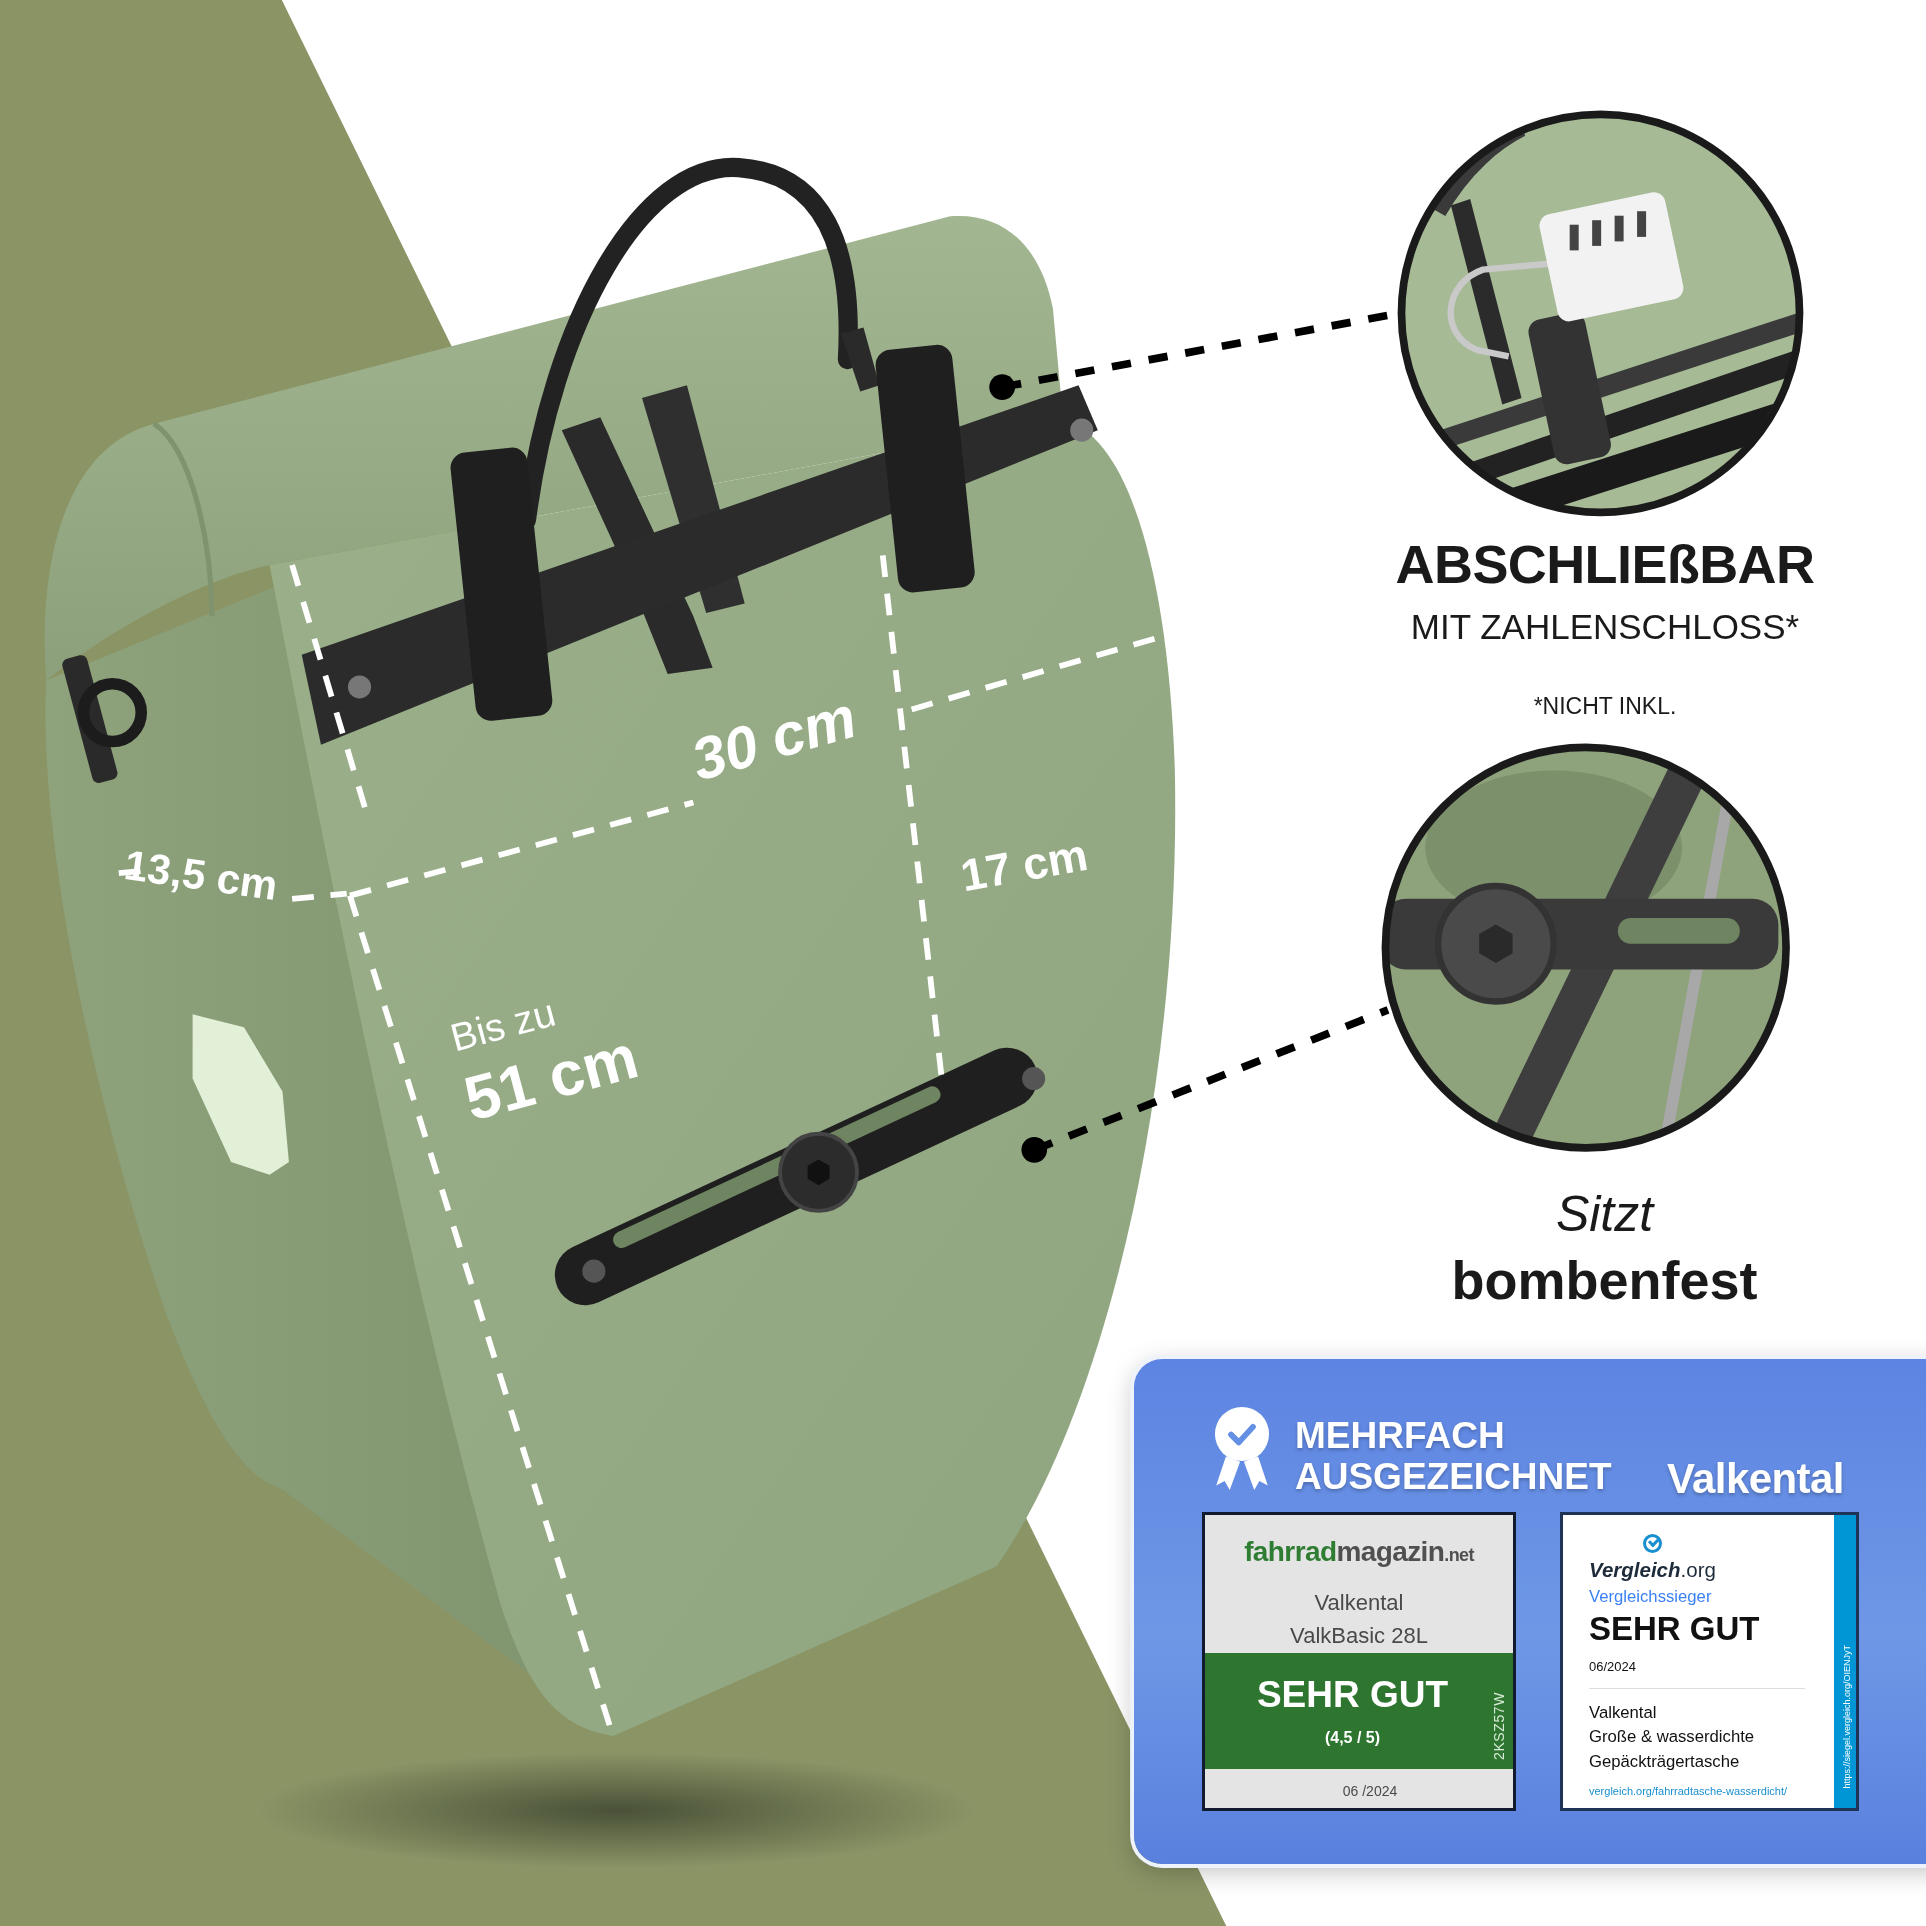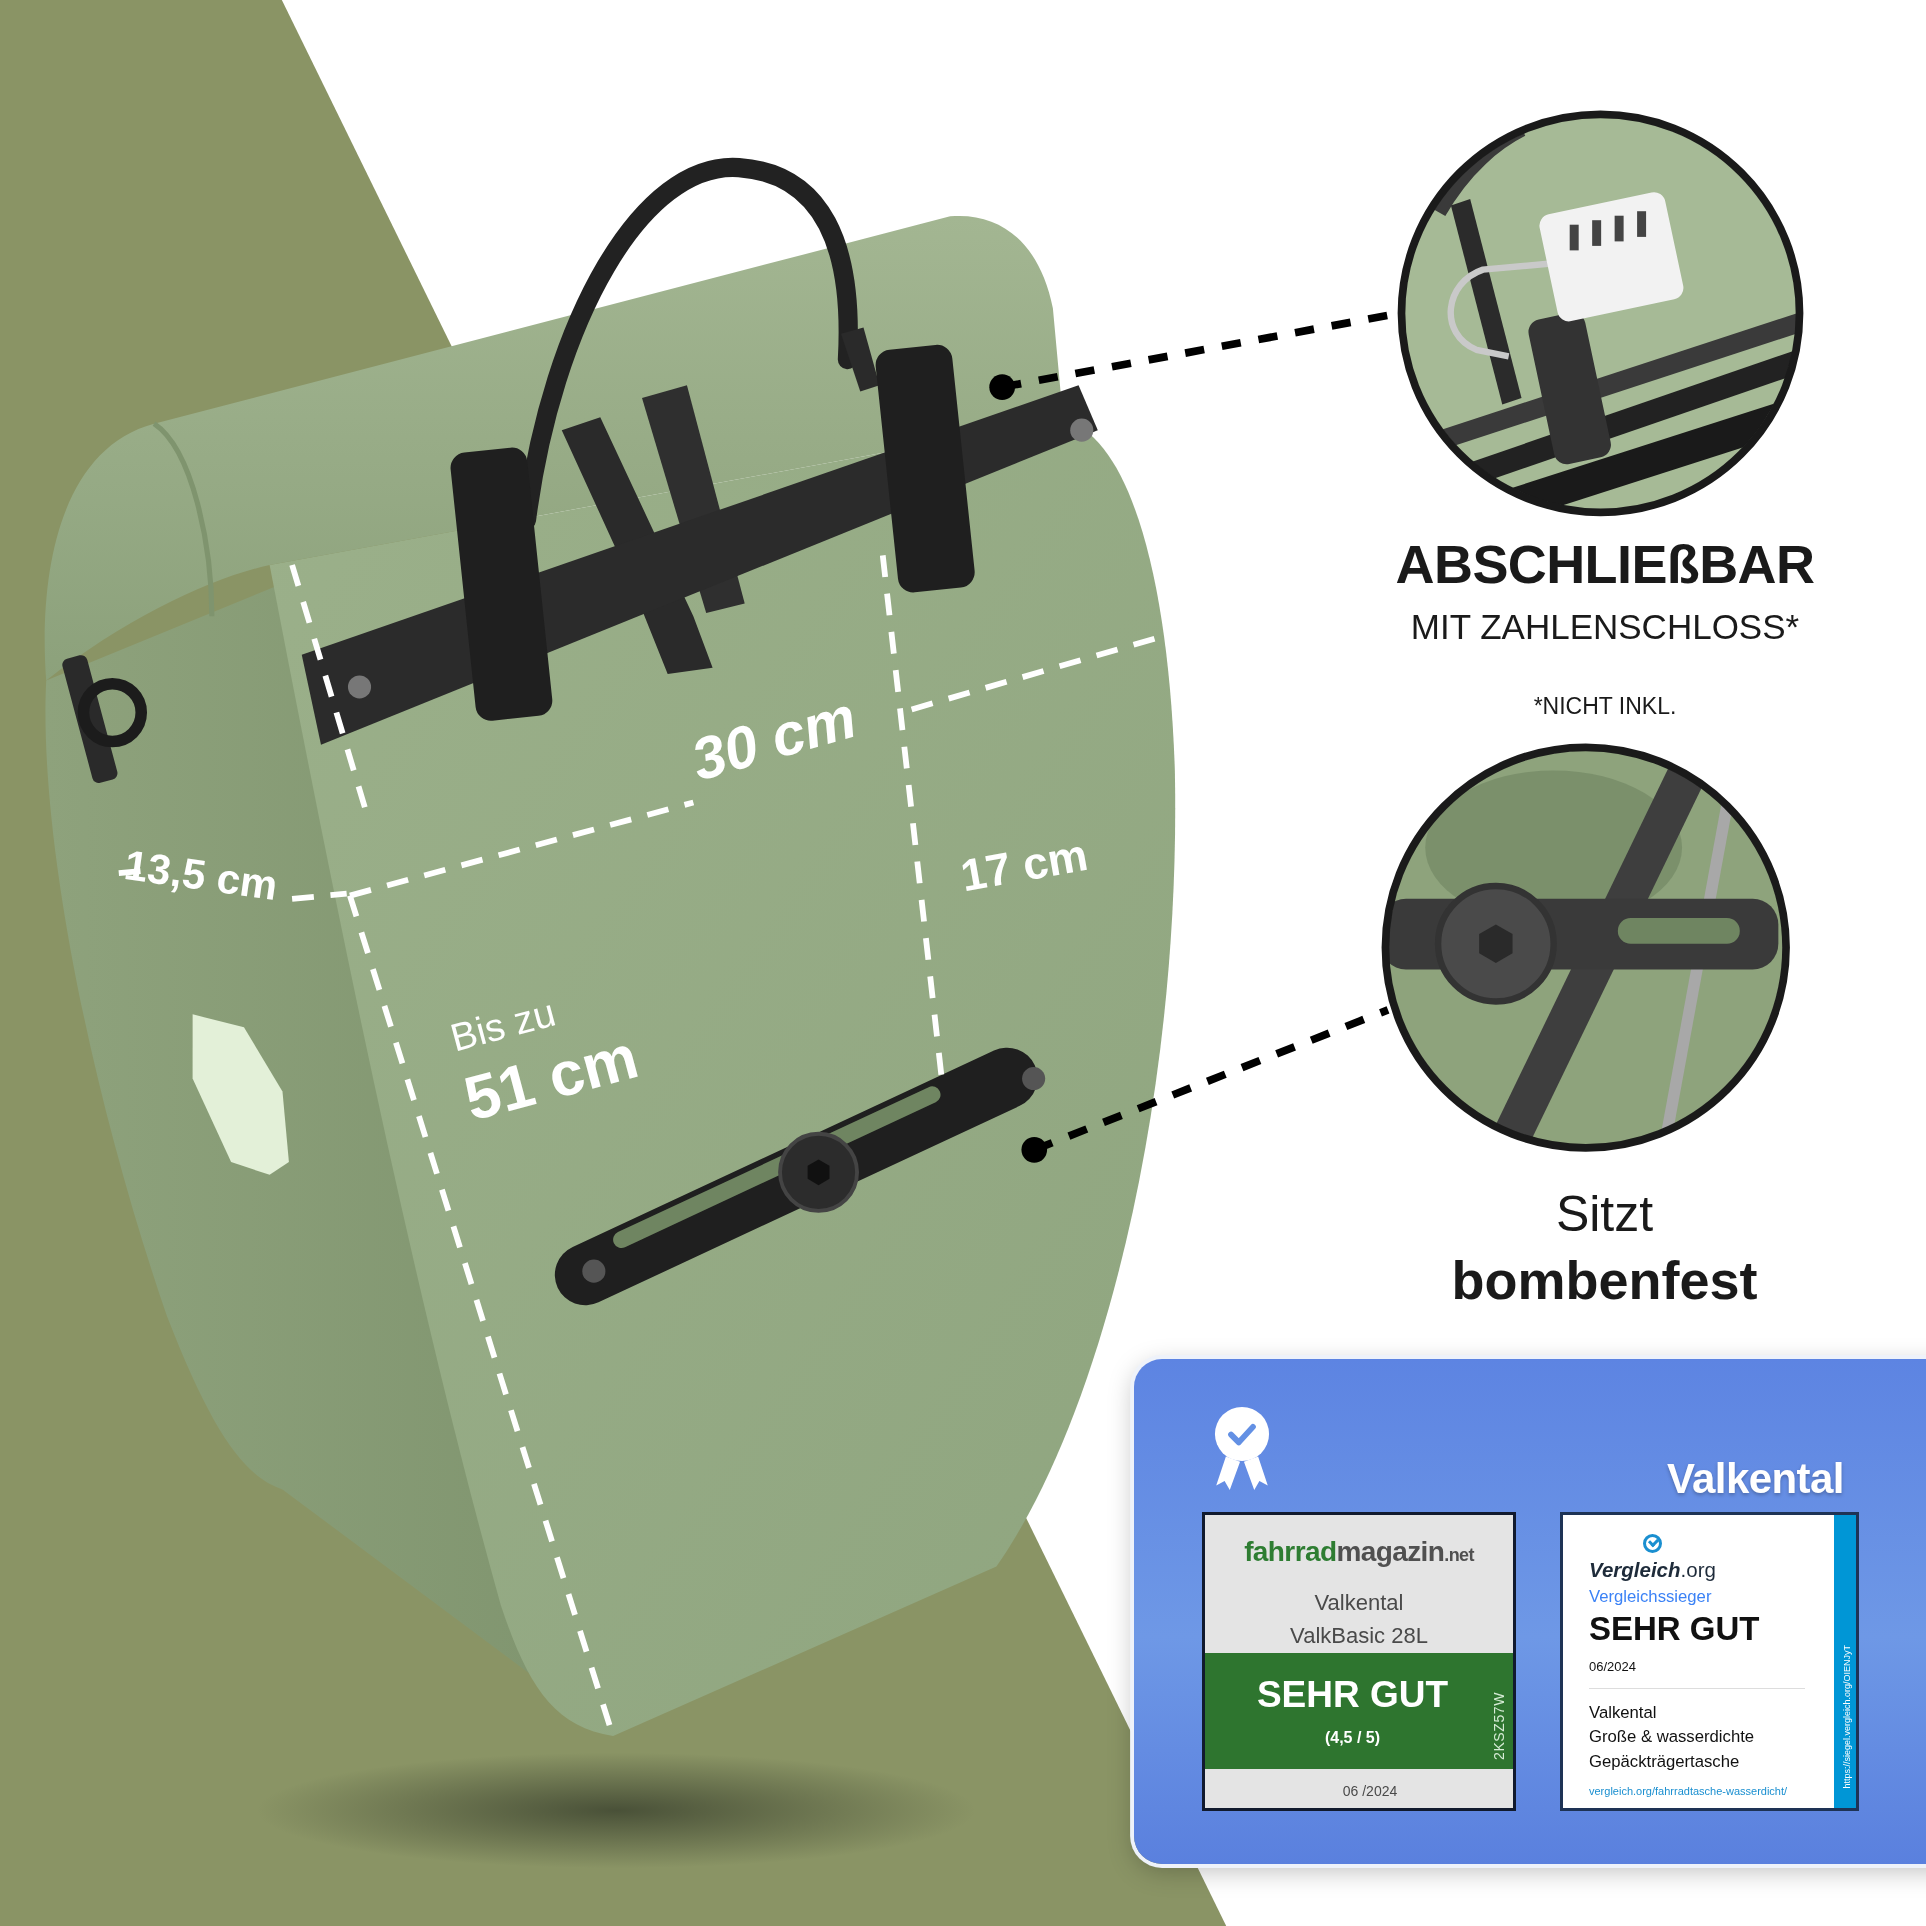--- a/index.html
+++ b/index.html
@@ -159,30 +159,34 @@
 <div class="dim" style="left:684px; top:729px; font-size:59px; transform:rotate(-16deg); font-style:italic;">30 cm</div>
 <div class="dim" style="left:128px; top:841px; font-size:42px; transform:rotate(8deg);">13,5 cm</div>
 <div class="dim" style="left:957px; top:851px; font-size:45px; transform:rotate(-10deg);">17 cm</div>
 <div class="dim dim-light" style="left:446px; top:1018px; font-size:39px; transform:rotate(-15deg);">Bis zu</div>
 <div class="dim" style="left:457px; top:1066px; font-size:62px; transform:rotate(-15deg);">51 cm</div>
 
 <div class="feature-title t-bold" style="left:1361px; top:533px; width:488px; font-size:54px; letter-spacing:-0.6px;">ABSCHLIEßBAR</div>
 <div class="feature-title" style="left:1361px; top:607px; width:488px; font-size:35px;">MIT ZAHLENSCHLOSS*</div>
 <div class="feature-title" style="left:1361px; top:693px; width:488px; font-size:23px;">*NICHT INKL.</div>
 
-<div class="feature-title" style="left:1380px; top:1185px; width:449px; font-size:50px;">Sitzt</div>
+<div class="feature-title" style="left:1380px; top:1185px; width:449px; font-size:50px;font-style:italic;">Sitzt</div>
 <div class="feature-title t-bold" style="left:1380px; top:1249px; width:449px; font-size:54px;">bombenfest</div>
 
 <div id="award-panel">
   <svg style="position:absolute; left:79px; top:46px;" width="58" height="87" viewBox="0 0 90 135">
     <polygon points="20,80 5,125 18,118 26,132 42,88" fill="#fff"></polygon>
     <polygon points="70,80 85,125 72,118 64,132 48,88" fill="#fff"></polygon>
     <circle cx="45" cy="45" r="42" fill="#fff"></circle>
     <polyline points="28,46 40,58 62,34" stroke="#6390e4" stroke-width="9" fill="none" stroke-linecap="round" stroke-linejoin="round"></polyline>
   </svg>
+  <div id="award-heading">
+    <div>MEHRFACH</div>
+    <div>AUSGEZEICHNET</div>
+  </div>
   <div id="award-brand">Valkental</div>
 
   <div class="card" id="card-fm">
     <div class="fm-logo"><span class="g">fahrrad</span><span class="d">magazin</span><span class="n">.net</span></div>
     <div class="fm-prod">
       <div>Valkental</div>
       <div>ValkBasic 28L</div>
     </div>
     <div class="fm-band">
       <div class="fm-rating">SEHR GUT</div>

